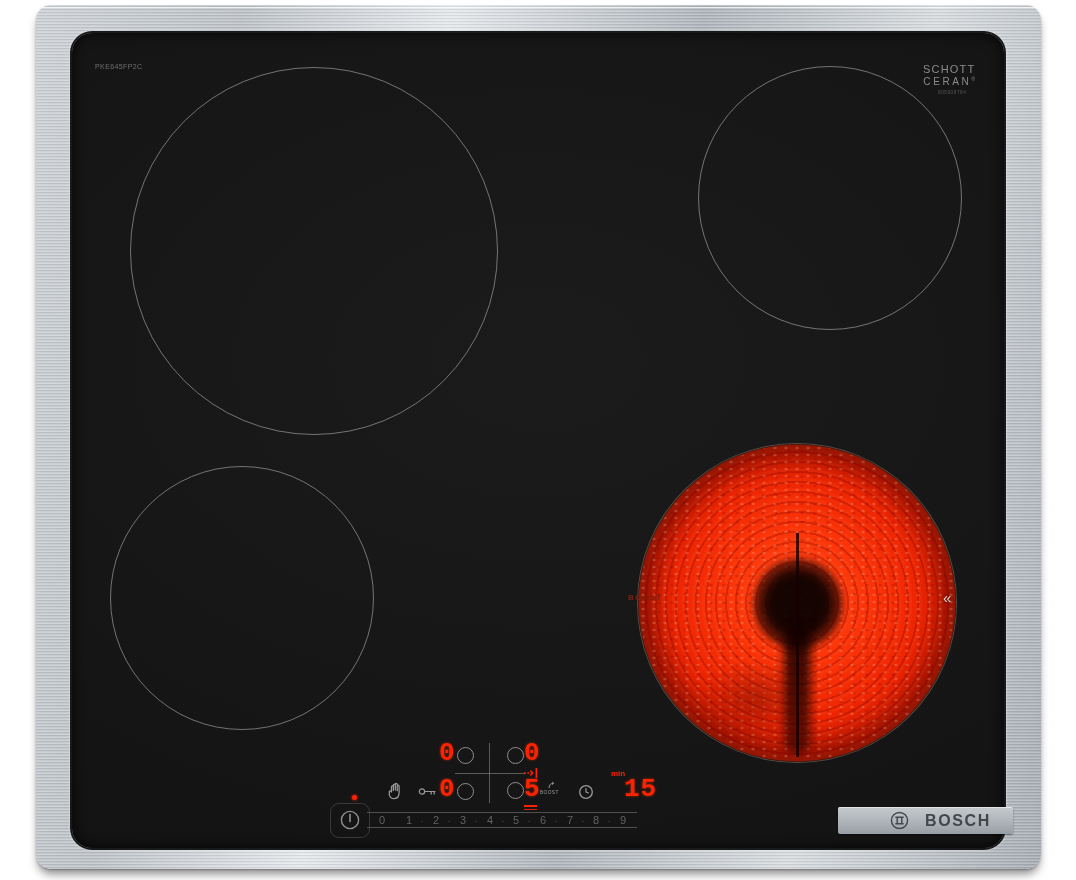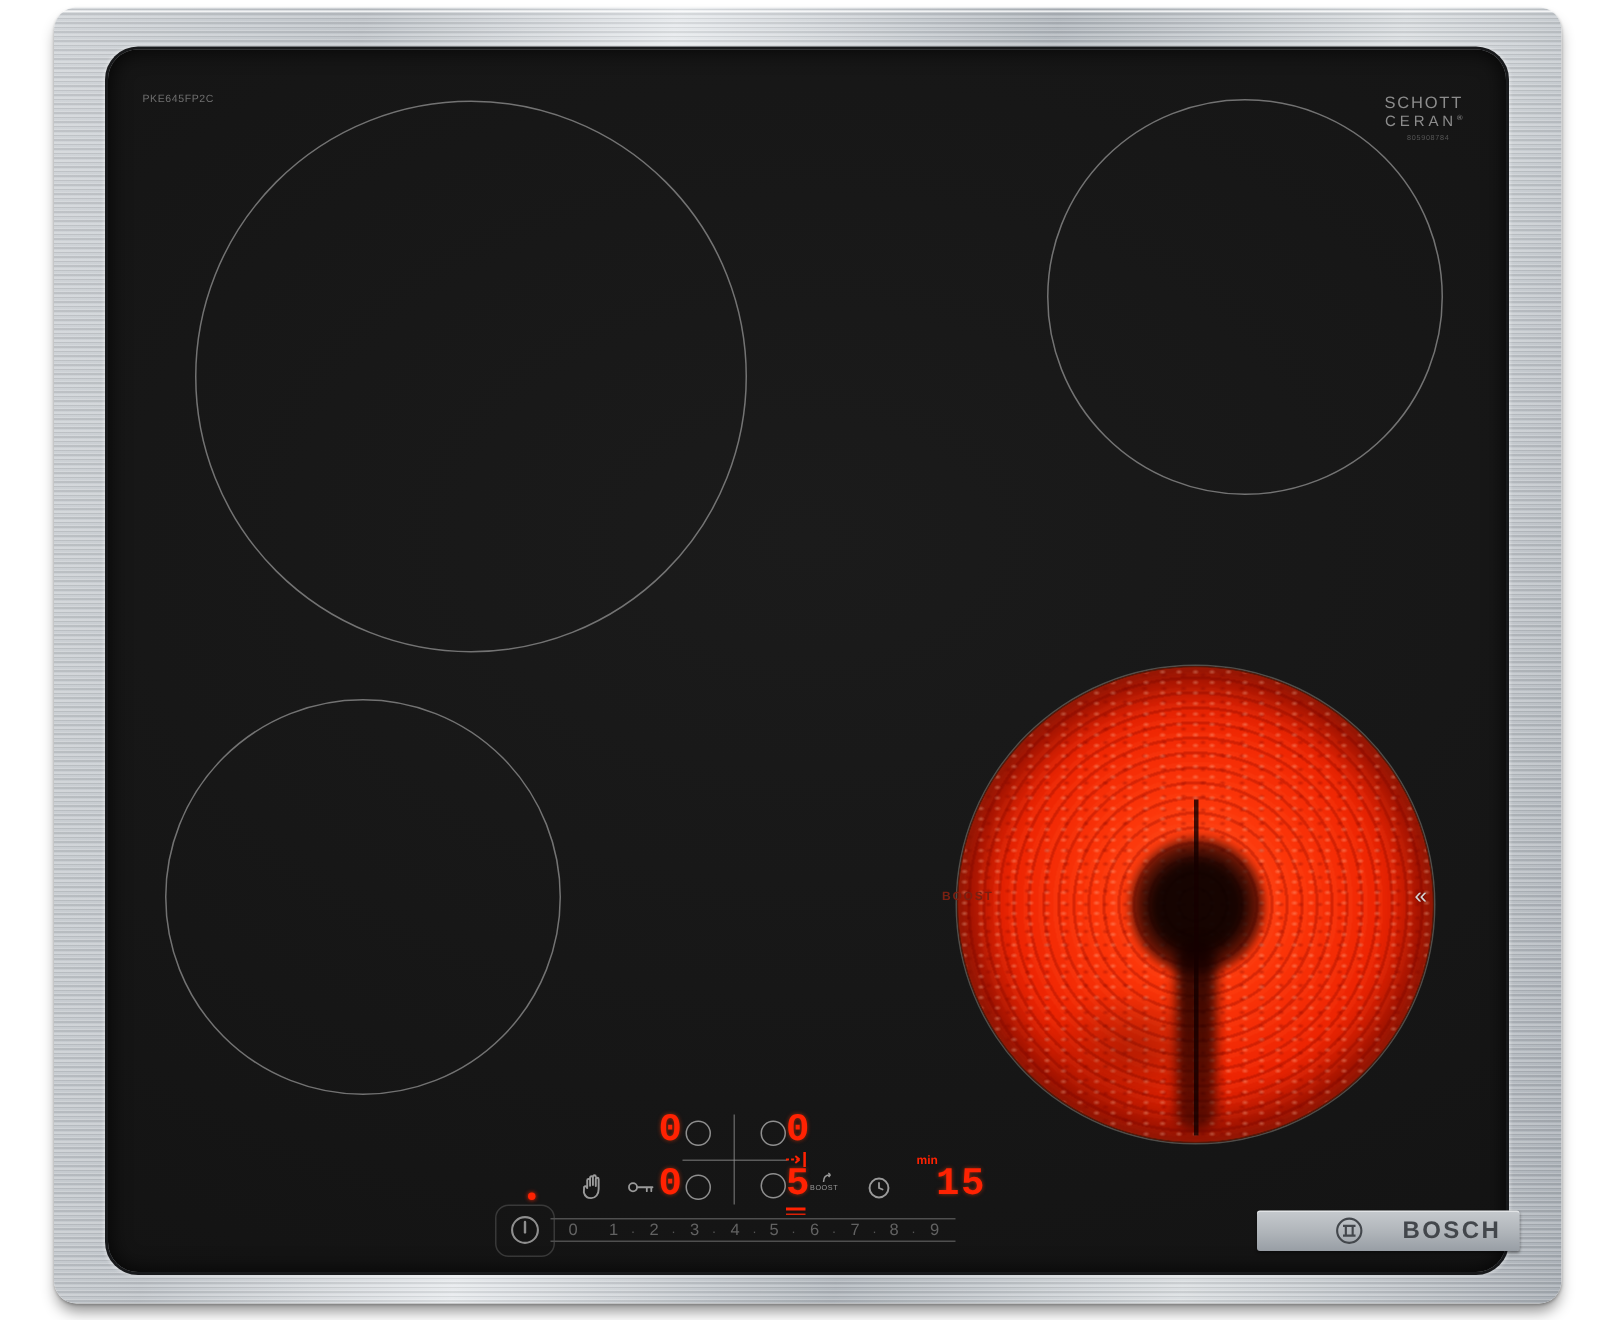--- a/index.html
+++ b/index.html
@@ -67,21 +67,21 @@
   .powerkey{position:absolute;left:258px;top:770px;width:38px;height:33px;border:1px solid rgba(150,150,150,.28);border-radius:9px;}
   .slider{position:absolute;left:295px;top:777px;width:270px;height:19px;}
   .slider .line{position:absolute;left:0;width:270px;height:1px;background:#4f4f4f;}
   .slider .num{position:absolute;top:4px;transform:translateX(-50%);font-size:11px;color:#626262;}
   .slider .dot{position:absolute;top:6px;transform:translateX(-50%);font-size:9px;color:#555;}
 
   
   .badge{position:absolute;left:766px;top:774px;width:175px;height:27px;border-radius:2px;
     background:linear-gradient(180deg,#c6cace,#afb4b9 55%,#989ea5);
     box-shadow:inset 0 1px 0 rgba(255,255,255,.5), 0 1px 2px rgba(0,0,0,.4);
-    display:flex;align-items:center;gap:26px;padding-left:52px;box-sizing:border-box;}
+    display:flex;align-items:center;gap:16px;padding-left:52px;box-sizing:border-box;}
   .badge .word{font-size:16px;font-weight:bold;letter-spacing:1.6px;color:#43474c;}
 </style>
 </head>
 <body>
 
 <div class="stage">
   <div class="frame"></div>
 
   <div class="glass">
 

